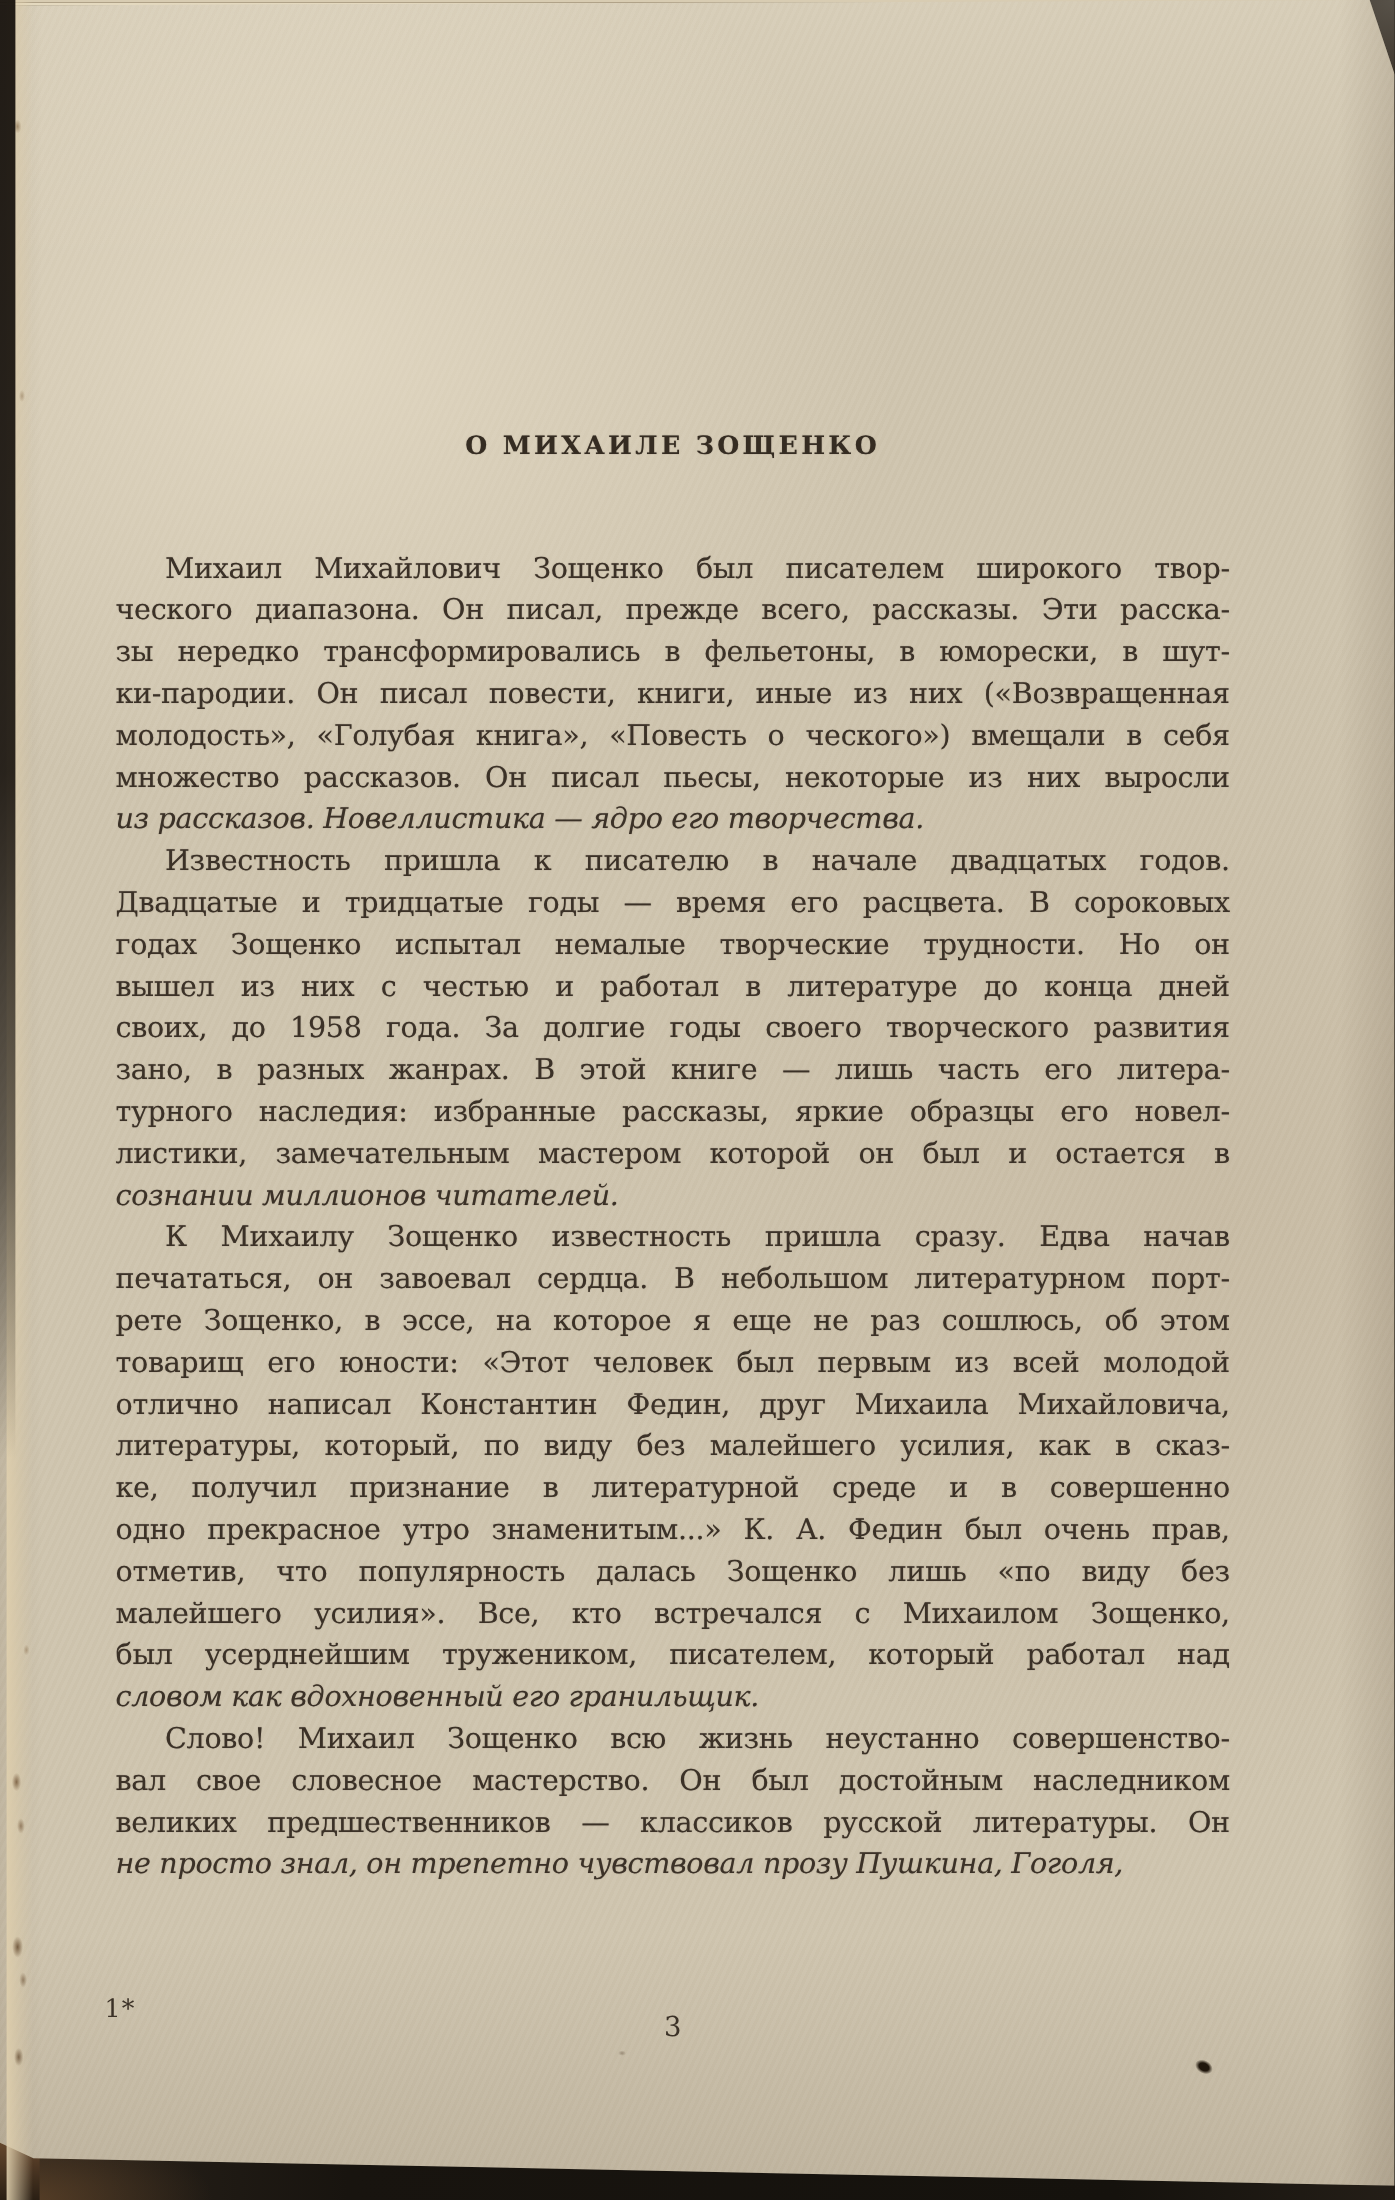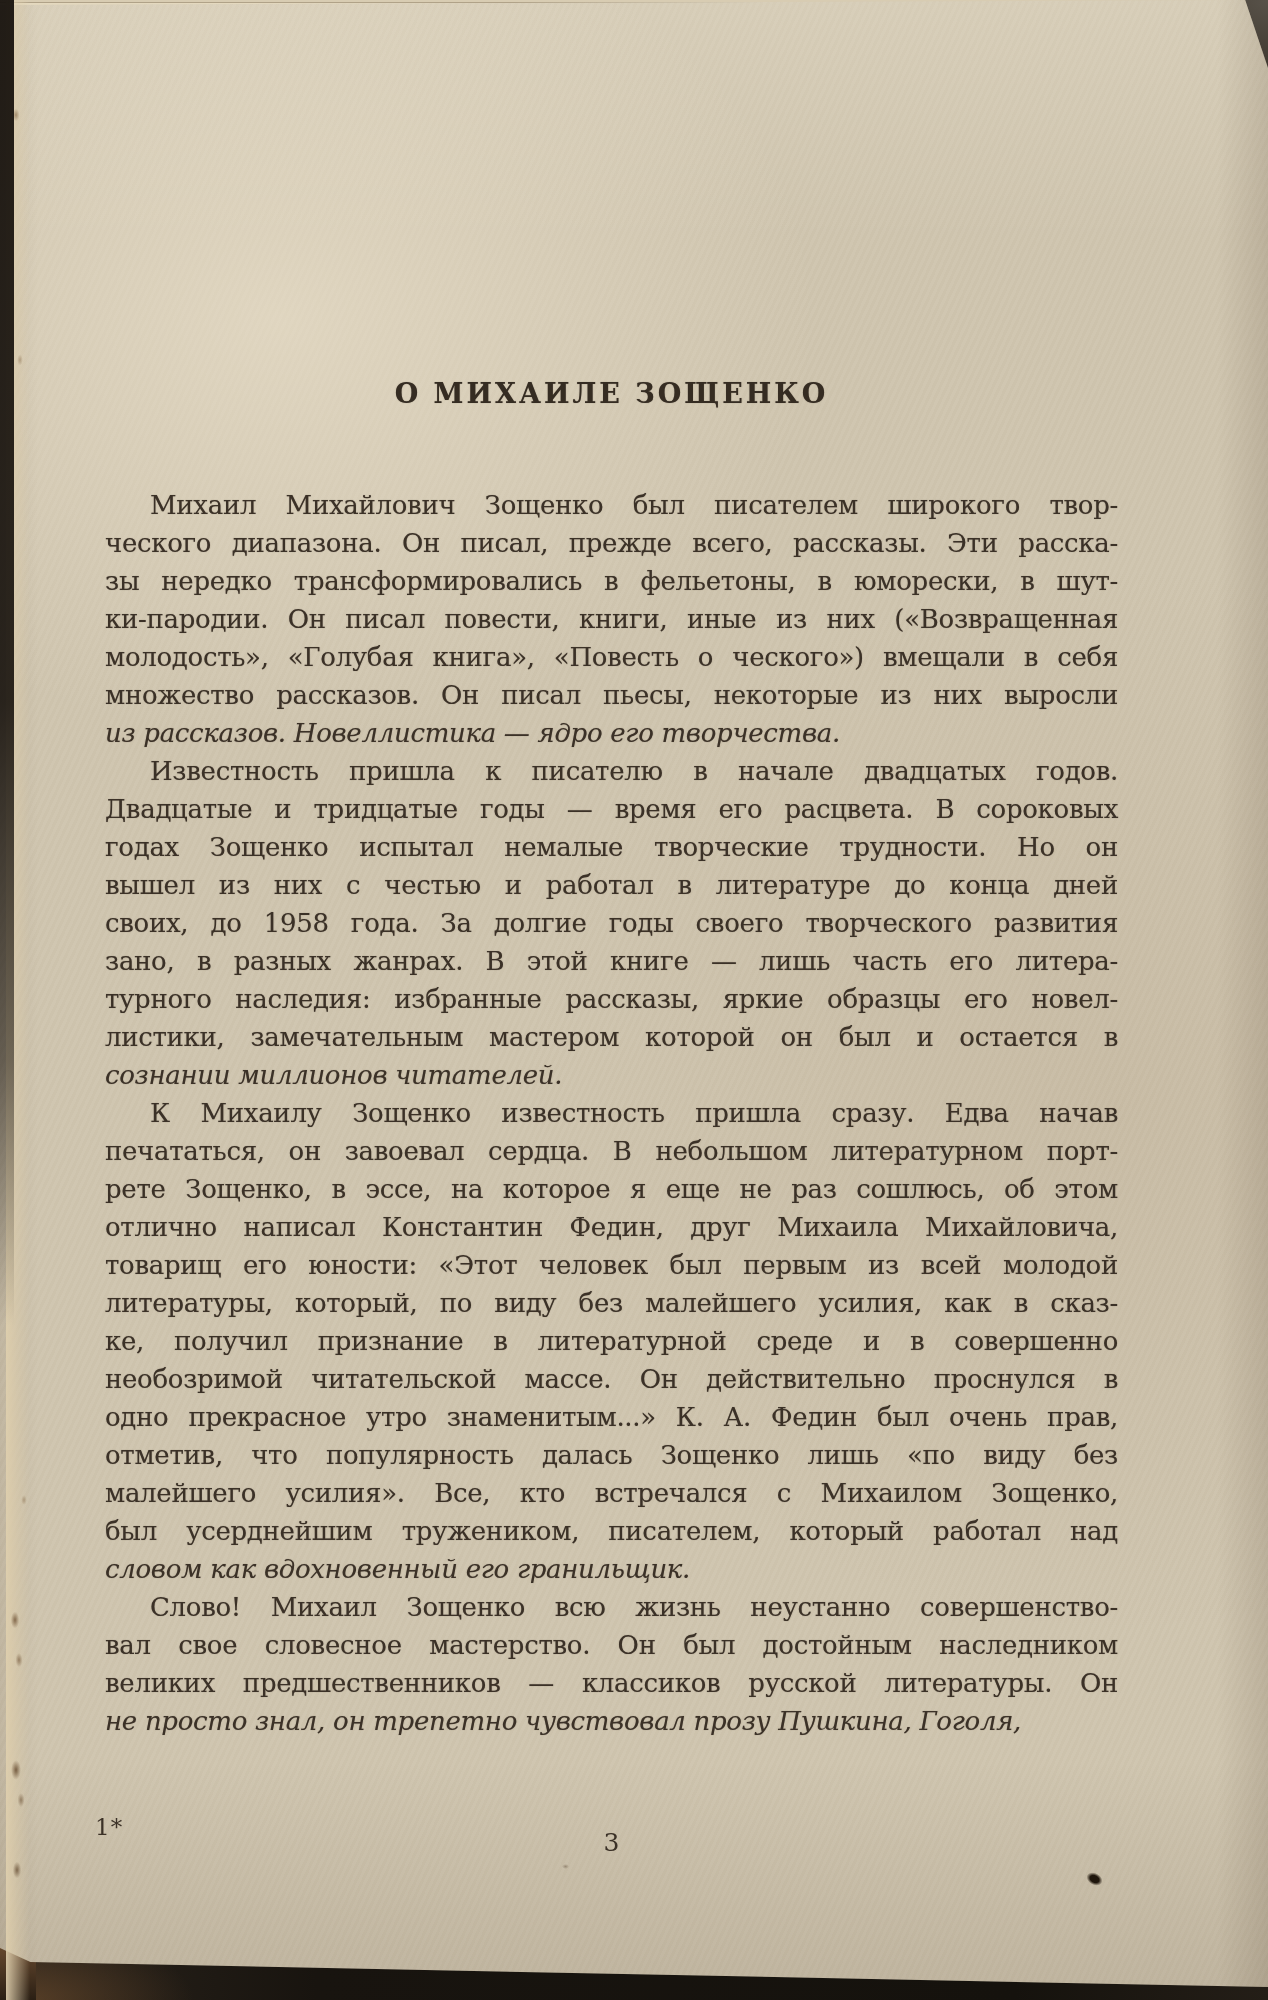--- a/index.html
+++ b/index.html
@@ -63,22 +63,22 @@
       rgba(24,19,14,.95) 0%, rgba(24,19,14,.90) 45%,
       rgba(24,19,14,.55) 68%, rgba(24,19,14,0) 85%);
   }
 
   .text-block {
     position:absolute; left:105px; top:374px; width:1013px; z-index:4;
     color:#3b3127; font-size:26px; letter-spacing:-0.3px;
     text-shadow:0 0 1px rgba(59,49,39,.45);
   }
   .title {
-    margin:0; height:40px; line-height:40px;
-    font-size:27px; font-weight:bold; letter-spacing:3px;
+    margin:12px; height:40px; line-height:40px;
+    font-size:23px; font-weight:bold; letter-spacing:3px;
     text-align:center; color:#352c22;
   }
   .body-text { margin-top:72px; }
   .para { margin:0; }
   .line { height:38px; line-height:38px; text-align:justify; text-align-last:justify; }
   .line.first { text-indent:45px; }
   .line.last  { text-align-last:left;font-style:italic; }
 
   .footer-mark {
     position:absolute; left:95px; top:1814px; z-index:4;
@@ -128,25 +128,24 @@
             <div class="line">своих, до 1958 года. За долгие годы своего творческого развития</div>
             <div class="line">зано, в разных жанрах. В этой книге — лишь часть его литера-</div>
             <div class="line">турного наследия: избранные рассказы, яркие образцы его новел-</div>
             <div class="line">листики, замечательным мастером которой он был и остается в</div>
             <div class="line last">сознании миллионов читателей.</div>
           </div>
           <div class="para">
             <div class="line first">К Михаилу Зощенко известность пришла сразу. Едва начав</div>
             <div class="line">печататься, он завоевал сердца. В небольшом литературном порт-</div>
             <div class="line">рете Зощенко, в эссе, на которое я еще не раз сошлюсь, об этом</div>
+            <div class="line">товарищ его юности: «Этот человек был первым из всей молодой</div>
             <div class="line">отлично написал Константин Федин, друг Михаила Михайловича,</div>
-            <div class="line">товарищ его юности: «Этот человек был первым из всей молодой</div>
             <div class="line">литературы, который, по виду без малейшего усилия, как в сказ-</div>
             <div class="line">ке, получил признание в литературной среде и в совершенно</div>
-            <div class="line">необозримой читательской массе. Он действительно проснулся в</div>
             <div class="line">одно прекрасное утро знаменитым...» К. А. Федин был очень прав,</div>
             <div class="line">отметив, что популярность далась Зощенко лишь «по виду без</div>
             <div class="line">малейшего усилия». Все, кто встречался с Михаилом Зощенко,</div>
             <div class="line">был усерднейшим тружеником, писателем, который работал над</div>
             <div class="line last">словом как вдохновенный его гранильщик.</div>
           </div>
           <div class="para">
             <div class="line first">Слово! Михаил Зощенко всю жизнь неустанно совершенство-</div>
             <div class="line">вал свое словесное мастерство. Он был достойным наследником</div>
             <div class="line">великих предшественников — классиков русской литературы. Он</div>

